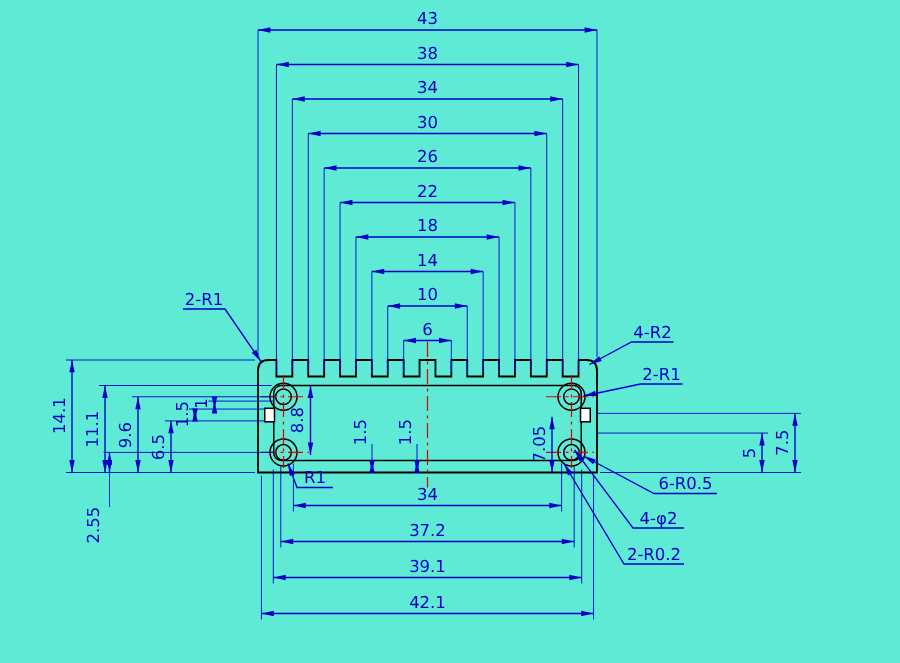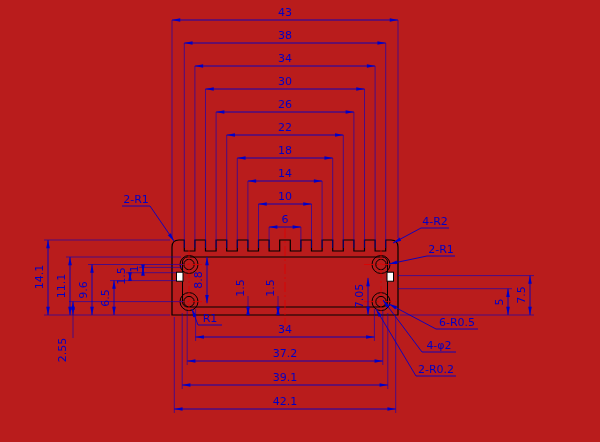--- a/index.html
+++ b/index.html
@@ -1,16 +1,16 @@
 <!DOCTYPE html>
 <html><head>
 <meta charset="utf-8">
 <style>
   html,body{margin:0;padding:0;background:#ffffff;}
-  .canvas{position:relative;width:600px;height:442px;background:#b91c1c;overflow:hidden;}
+  .canvas{position:relative;width:600px;height:442px;background:#5eead4;overflow:hidden;}
   svg{display:block;}
   .profile{stroke:#000000;fill:none;stroke-width:1.2;}
   .detail{stroke:#000000;fill:none;stroke-width:1;}
   .dim{stroke:#0000c8;fill:none;stroke-width:0.9;}
   .ext{stroke:#0000c8;fill:none;stroke-width:0.6;}
   .cl{stroke:#e00000;fill:none;stroke-width:0.8;stroke-dasharray:10 3 2 3;}
   .dtxt{font-family:"DejaVu Sans", sans-serif;font-size:11px;fill:#0000c8;}
   .mid{text-anchor:middle;}
 </style>
 </head>

